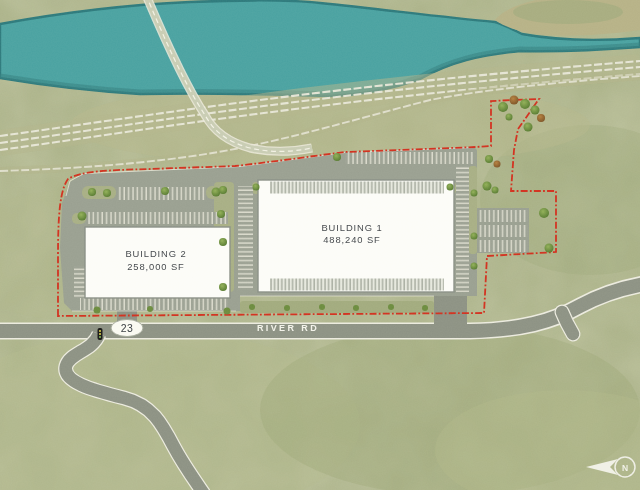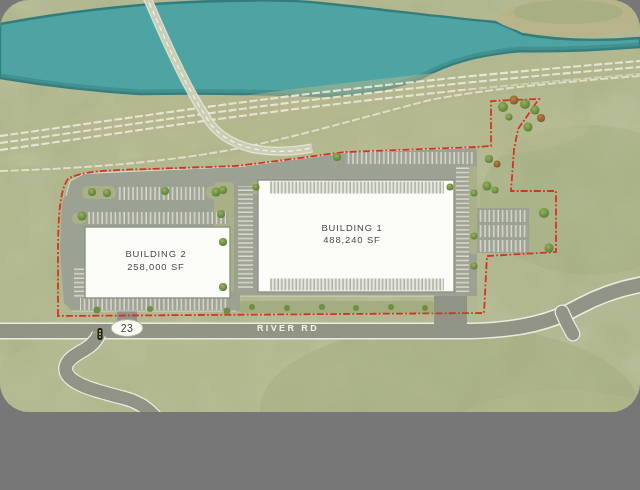--- a/index.html
+++ b/index.html
@@ -1,21 +1,20 @@
 <!DOCTYPE html>
 <html><head>
 <meta charset="utf-8">
 <style>
   html,body{margin:0;padding:0;background:#777;}
   .canvas{
     position:relative;
-    width:640px;height:412px;
+    width:640px;height:490px;
     overflow:hidden;
     font-family:"Liberation Sans", sans-serif;
-    border-radius:29px;
   }
   .canvas svg{display:block;width:640px;height:490px;}
   text{font-family:"Liberation Sans", sans-serif;}
   .bldg-label{fill:#43474b;font-size:9.4px;letter-spacing:.9px;}
   .road-label{fill:#f3f3ea;font-size:9px;font-weight:bold;letter-spacing:2.4px;}
   .shield-label{fill:#3d4246;font-size:10.5px;letter-spacing:.5px;}
   .north-label{fill:#f0f0e6;font-size:8.5px;font-weight:bold;}
 </style>
 </head>
 <body>

